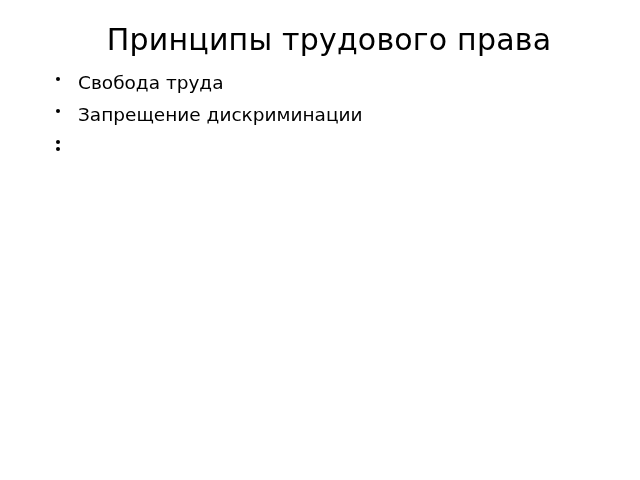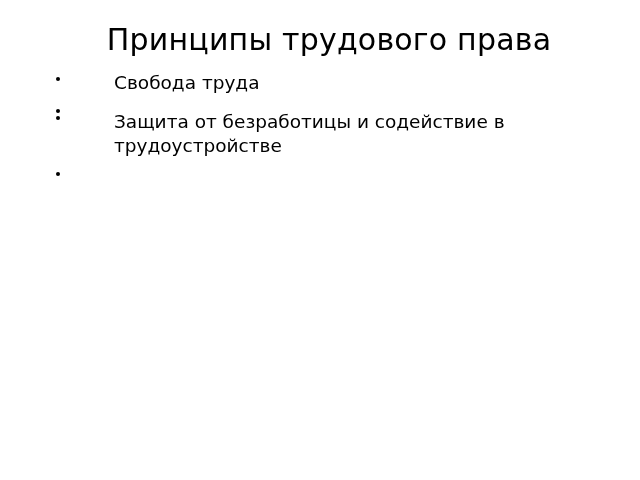--- a/index.html
+++ b/index.html
@@ -47,40 +47,39 @@
     left: 8px;
     top: 0.33em;
     width: 4px;
     height: 4px;
     background: #000000;
     border-radius: 50%;
     display: block;
   }
   .bullet-text {
     display: block;
-    margin-left: 36px;
   }
 </style>
 </head>
 <body>
 
 <div class="slide">
 
   <h1 class="slide-title">Принципы трудового права</h1>
 
   <ul class="bullet-list">
     <li class="bullet-item">
       <span class="bullet-dot"></span>
       <span class="bullet-text">Свобода труда</span>
     </li>
     <li class="bullet-item">
       <span class="bullet-dot"></span>
+      <span class="bullet-text">Запрещение дискриминации</span>
     </li>
     <li class="bullet-item">
       <span class="bullet-dot"></span>
-      <span class="bullet-text">Защита от безработицы и содействие в трудоустройстве</span>
     </li>
     <li class="bullet-item">
       <span class="bullet-dot"></span>
     </li>
   </ul>
 
 </div>
 
 </body></html>

